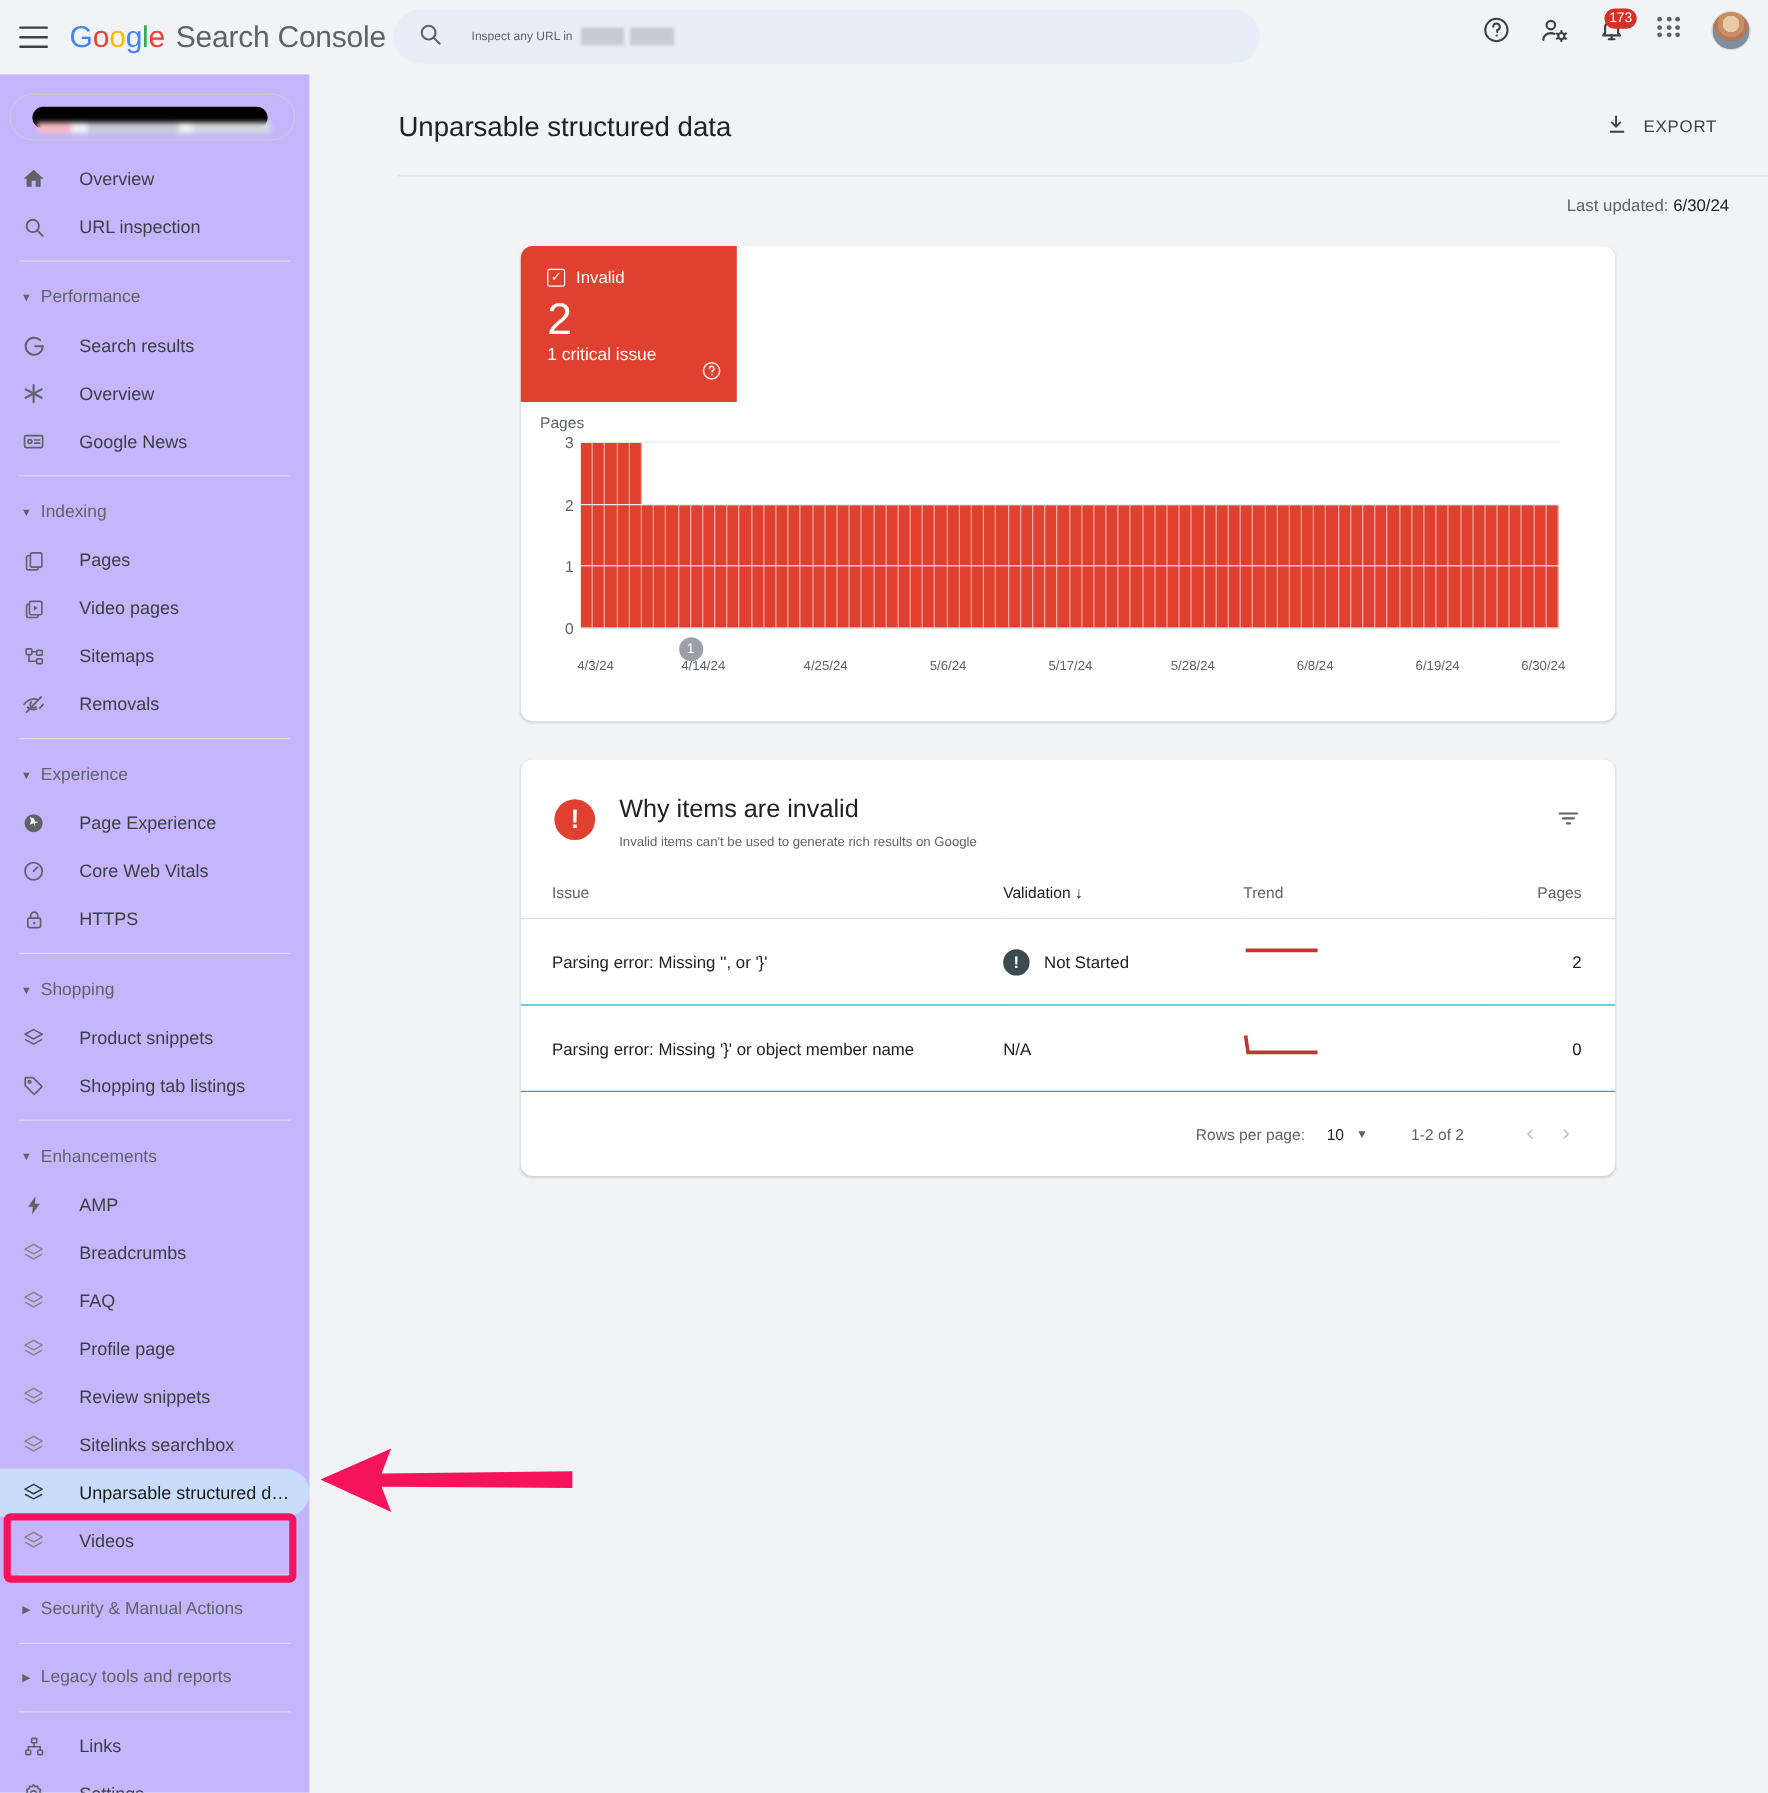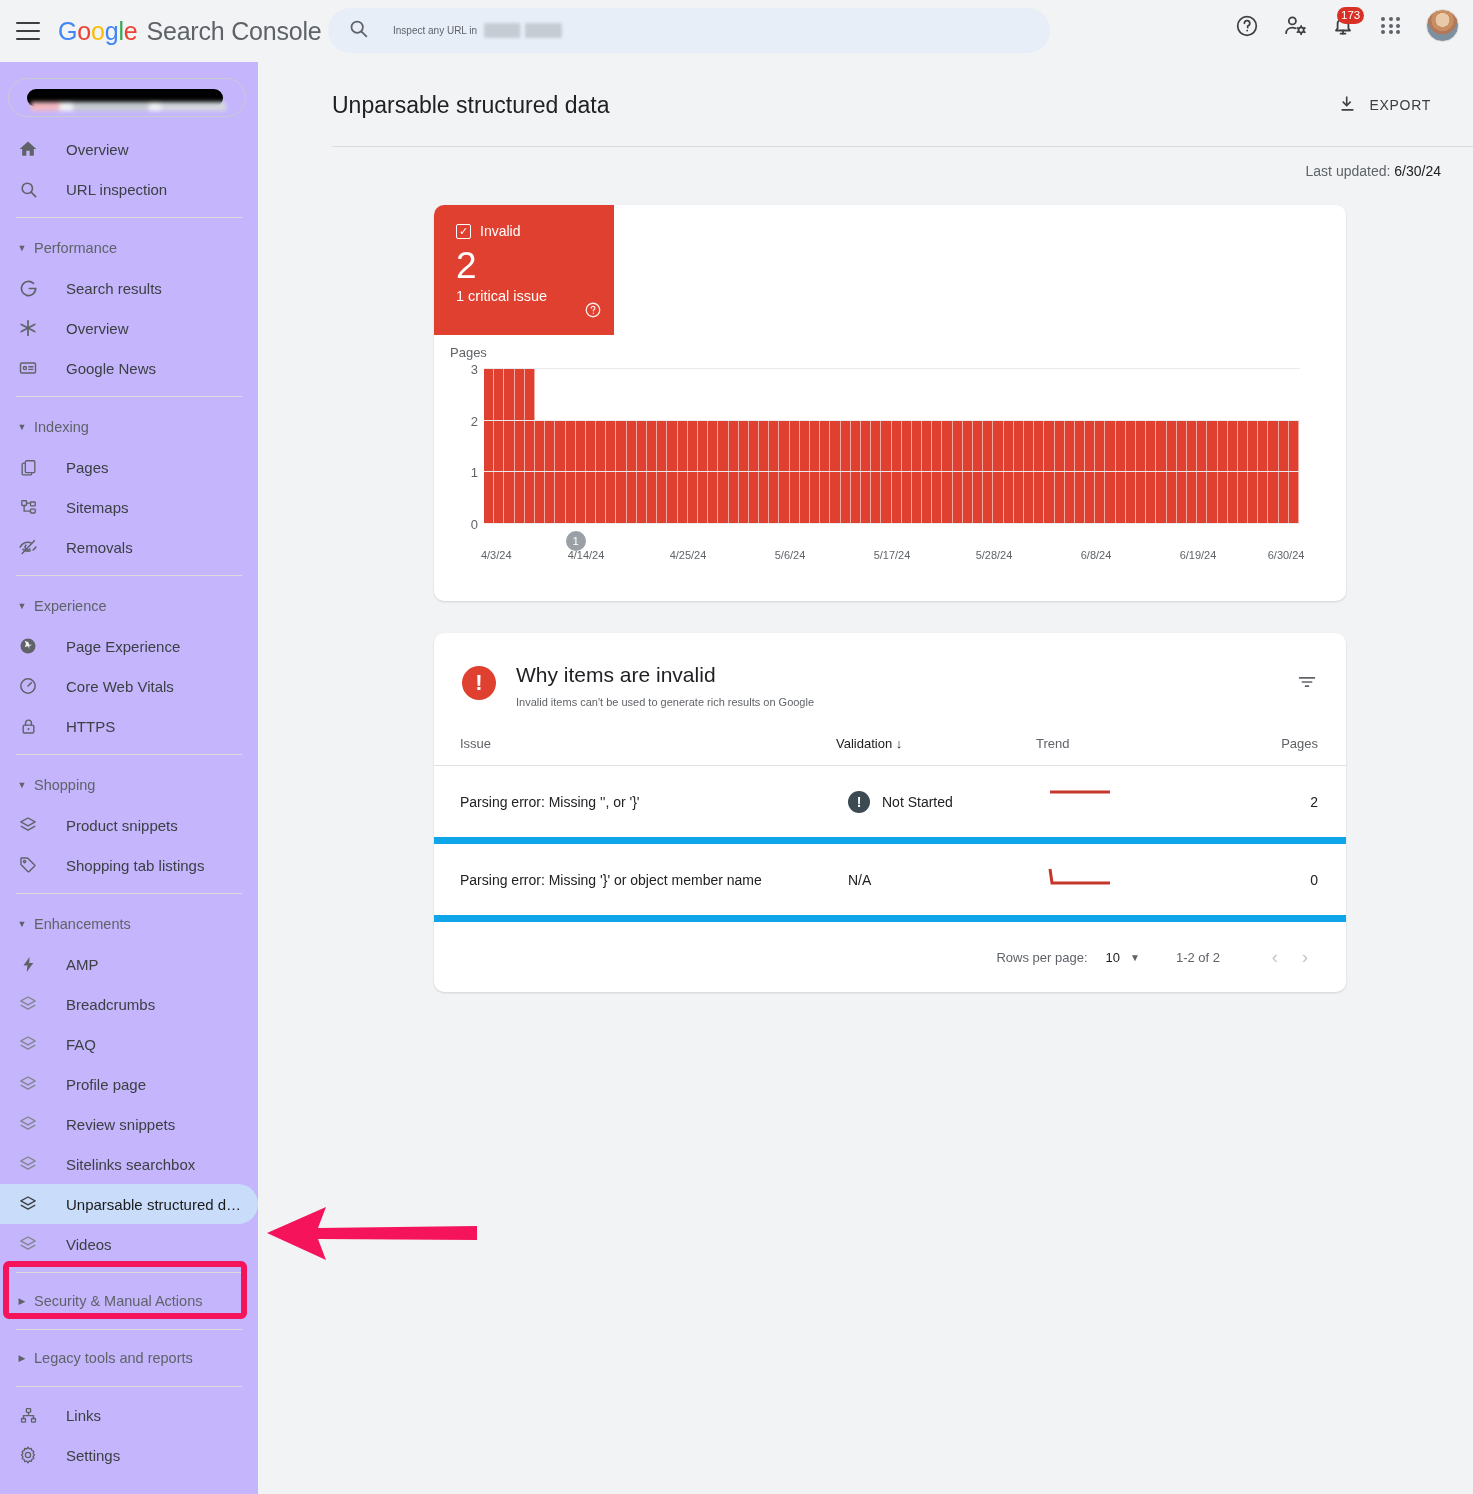--- a/index.html
+++ b/index.html
@@ -38,21 +38,21 @@
     cursor: text;
   }
   .searchbox .ph { color: #5f6368; font-size: 10px; margin-left: 24px; display: flex; align-items: center; }
   .redact-inline {
     display: inline-block; height: 15px; width: 78px; margin-left: 7px;
     background: linear-gradient(90deg,#c6ccd4 0%,#c6ccd4 46%,#e8eef8 47%,#e8eef8 52%,#c6ccd4 53%,#c6ccd4 100%);
     border-radius: 2px; filter: blur(1.4px);
   }
 
   .topicons { position: absolute; right: 14px; top: 9px; display: flex; align-items: center; gap: 22px; }
-  .ticon { width: 26px; height: 26px; display: flex; align-items: center; justify-content: center; cursor: pointer; position: relative; }
+  .ticon { width: 26px; height: 26px; display: flex; align-items: flex-start; justify-content: center; cursor: pointer; position: relative; }
   .badge {
     position: absolute; top: -6px; left: 7px; min-width: 24px; height: 17px;
     background: #d93025; color: #fff; border-radius: 9px;
     font-size: 11.5px; font-weight: 500; display: flex; align-items: center; justify-content: center;
     padding: 0 4px;
   }
   .dotgrid { width: 20px; height: 20px; display: grid; grid-template-columns: repeat(3,1fr); gap: 2.5px; align-content: center; }
   .dotgrid i { width: 4px; height: 4px; background: #5f6368; border-radius: 50%; display: block; }
   .avatar {
     width: 33px; height: 33px; border-radius: 50%;
@@ -165,21 +165,21 @@
   .filter-icon { position: absolute; right: 28px; top: 38px; cursor: pointer; }
 
   table.issues { width: 100%; border-collapse: collapse; margin-top: 28px; }
   table.issues th {
     text-align: left; font-size: 13px; color: #5f6368; font-weight: 400;
     padding: 0 0 14px 0; border-bottom: 1px solid #e0e0e0;
   }
   table.issues th.th-issue { padding-left: 26px; }
   table.issues th.th-valid { text-align: left; color: #202124; font-weight: 500; }
   table.issues th.th-pages { text-align: right; padding-right: 28px; }
-  table.issues td { font-size: 14px; color: #202124; padding: 21px 12px; border-bottom: 7px solid #0ea5e9; vertical-align: middle; }
+  table.issues td { font-size: 14px; color: #202124; padding: 21px 0; border-bottom: 1px solid #0ea5e9; vertical-align: middle; }
   table.issues td.td-issue { padding-left: 26px; font-weight: 500; }
   table.issues td.td-issue.plain { font-weight: 400; }
   table.issues td.td-pages { text-align: right; padding-right: 28px; }
   table.issues tbody tr { cursor: pointer; }
   .val-cell { display: flex; align-items: center; gap: 12px; }
   .val-badge {
     width: 22px; height: 22px; border-radius: 50%; background: #3c4a52; color: #fff;
     display: flex; align-items: center; justify-content: center; font-size: 14px; font-weight: 700;
   }
   .val-na { color: #80868b; }
@@ -347,20 +347,30 @@
         <span>Indexing</span>
       </div>
       <div class="nav-item">
         <span class="ico">
           <svg width="19" height="19" viewBox="0 0 24 24" fill="none" stroke="#5f6368" stroke-width="1.7">
               <rect x="8" y="3.5" width="12" height="15" rx="1.6"></rect>
               <path d="M16 18.5v1.3a1.6 1.6 0 0 1-1.6 1.6H5.6A1.6 1.6 0 0 1 4 19.8V8.1a1.6 1.6 0 0 1 1.6-1.6H8" stroke-linecap="round"></path>
             </svg>
         </span>
         <span class="lbl">Pages</span>
+      </div>
+      <div class="nav-item">
+        <span class="ico">
+          <svg width="19" height="19" viewBox="0 0 24 24" fill="none" stroke="#5f6368" stroke-width="1.7">
+              <rect x="7" y="4" width="13" height="14" rx="1.5"></rect>
+              <path d="M11.6 8.3l4.2 2.7-4.2 2.7z" fill="#5f6368" stroke="none"></path>
+              <path d="M16 18v1.4a1.5 1.5 0 0 1-1.5 1.5H5.5A1.5 1.5 0 0 1 4 19.4V8.5A1.5 1.5 0 0 1 5.5 7H7" stroke-linecap="round"></path>
+            </svg>
+        </span>
+        <span class="lbl">Video pages</span>
       </div>
       <div class="nav-item">
         <span class="ico">
           <svg width="19" height="19" viewBox="0 0 24 24" fill="none" stroke="#5f6368" stroke-width="1.7">
               <rect x="3.5" y="3.5" width="6" height="6" rx="1"></rect>
               <rect x="14.5" y="5" width="6" height="5" rx="1"></rect>
               <rect x="14.5" y="14" width="6" height="5" rx="1"></rect>
               <path d="M9.5 6.5h5M6.5 9.5v7h8" stroke-linecap="round"></path>
             </svg>
         </span>

